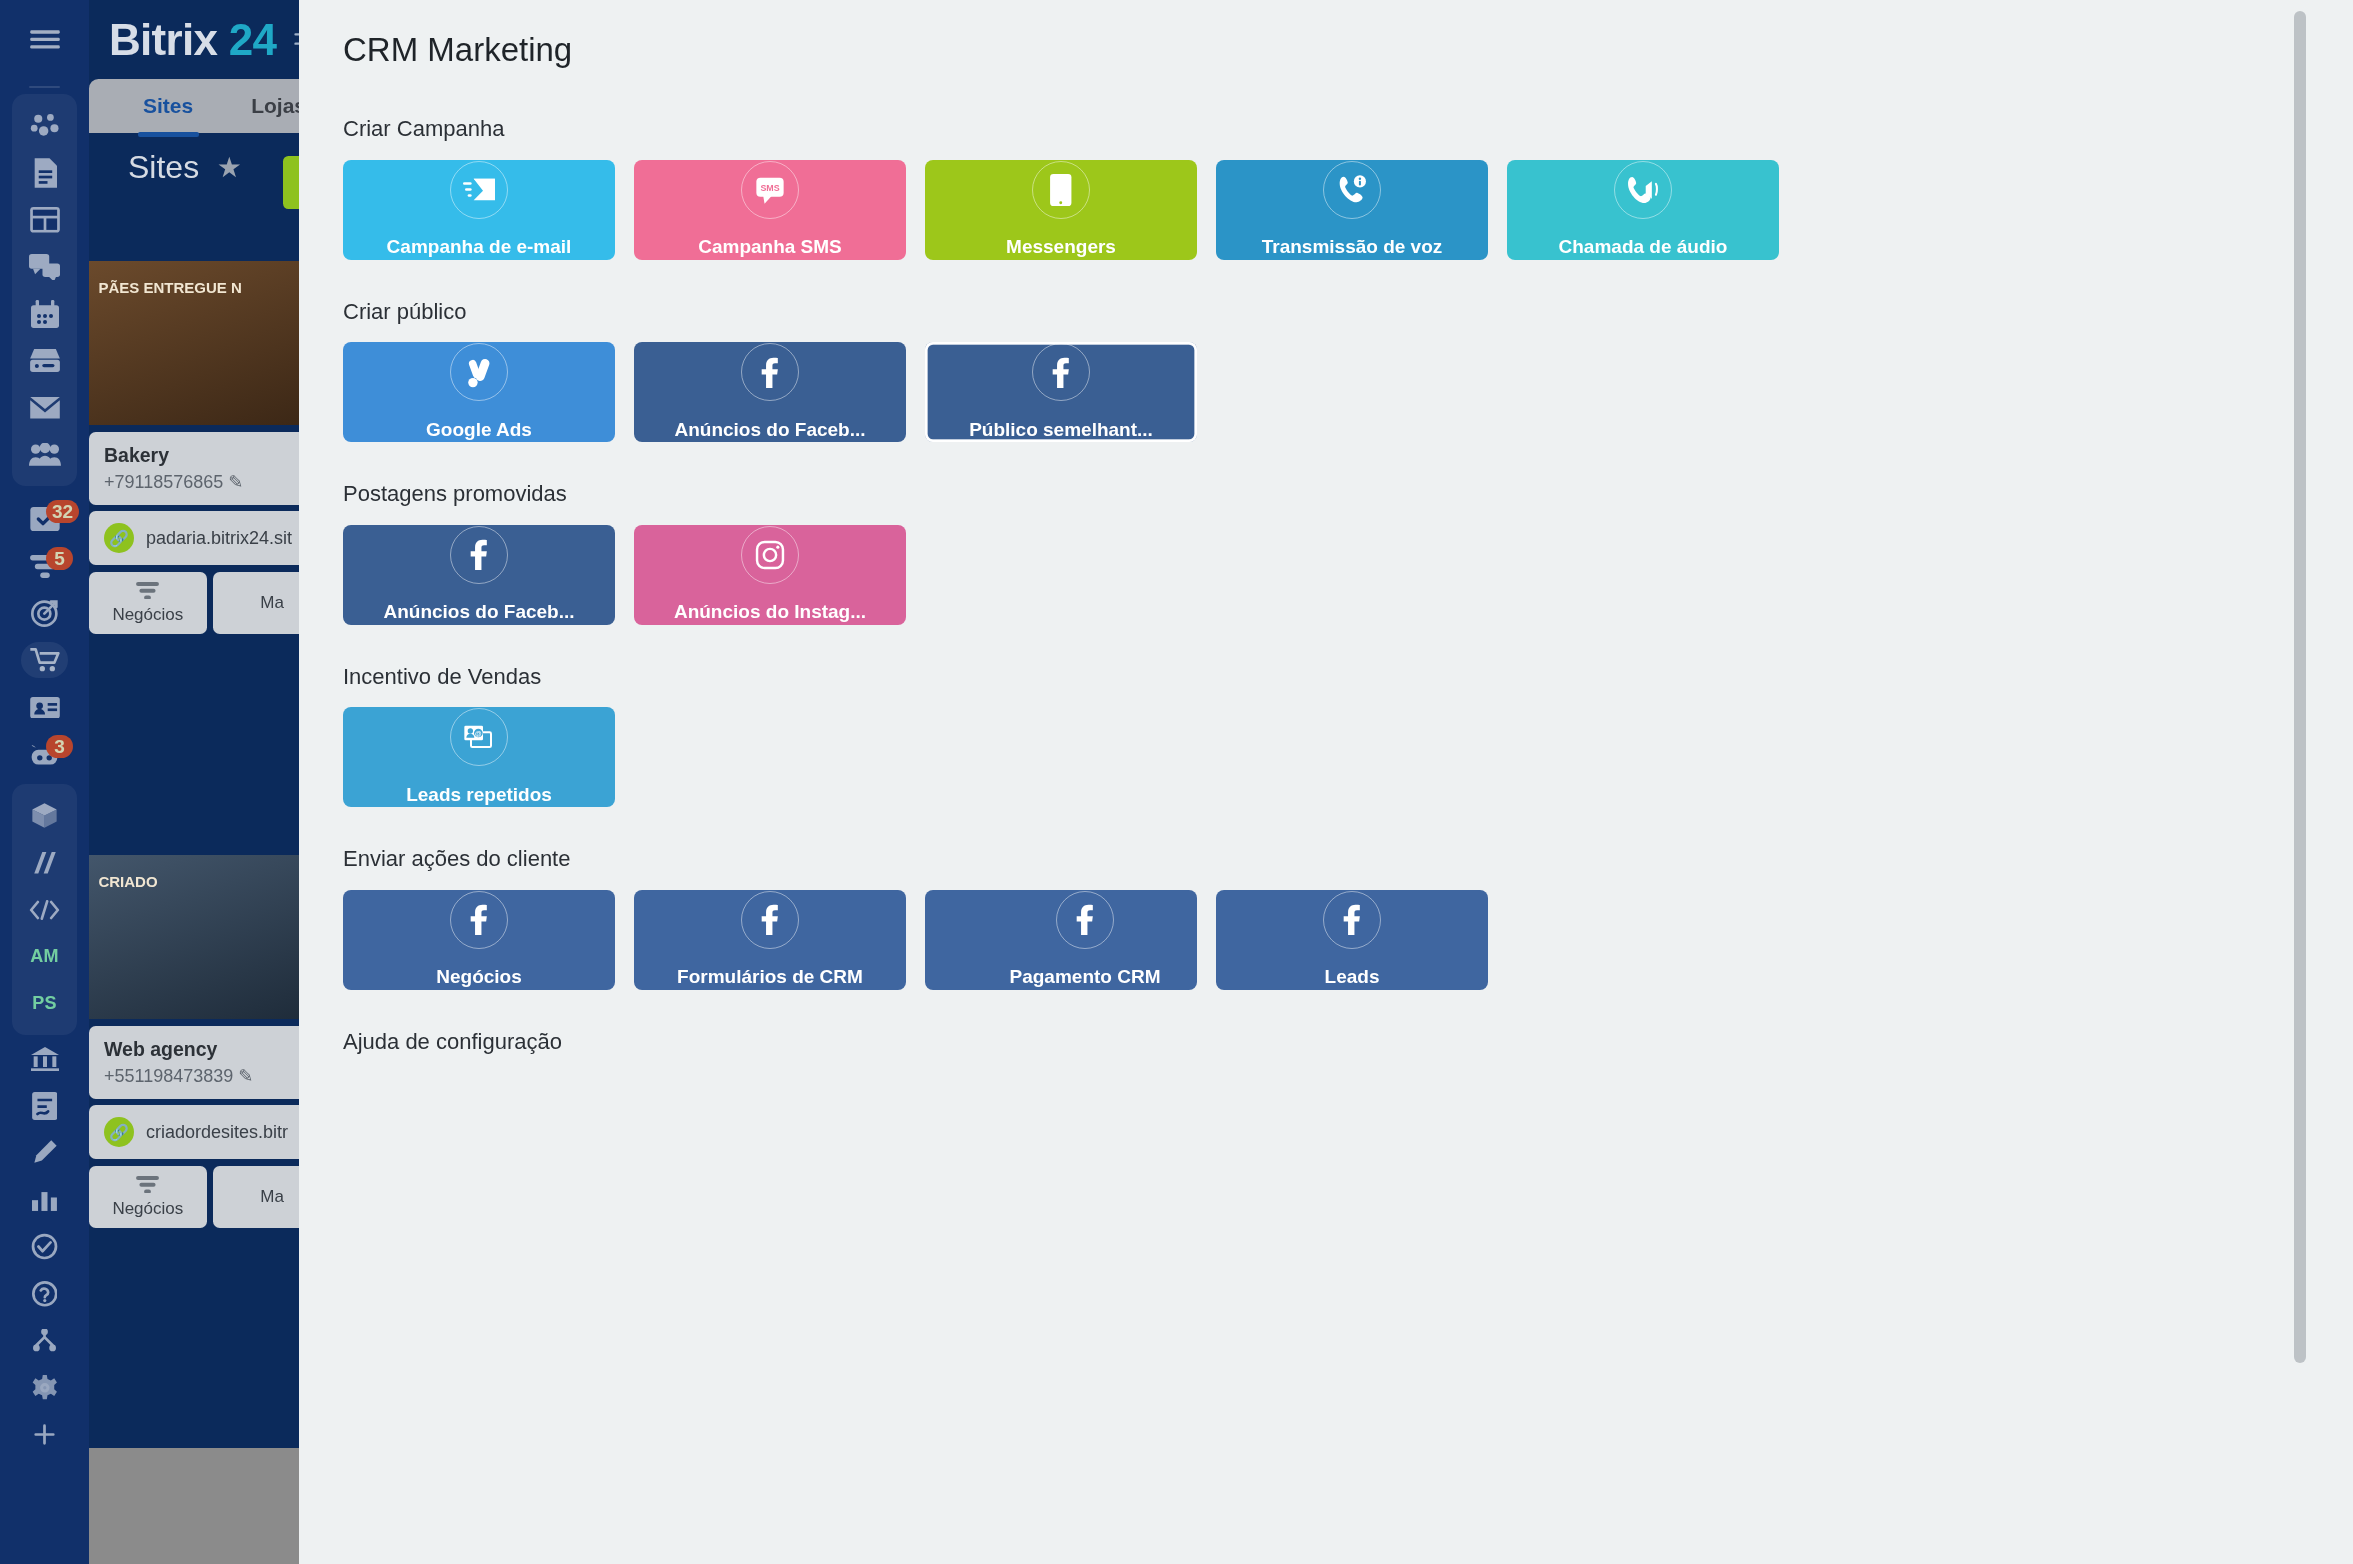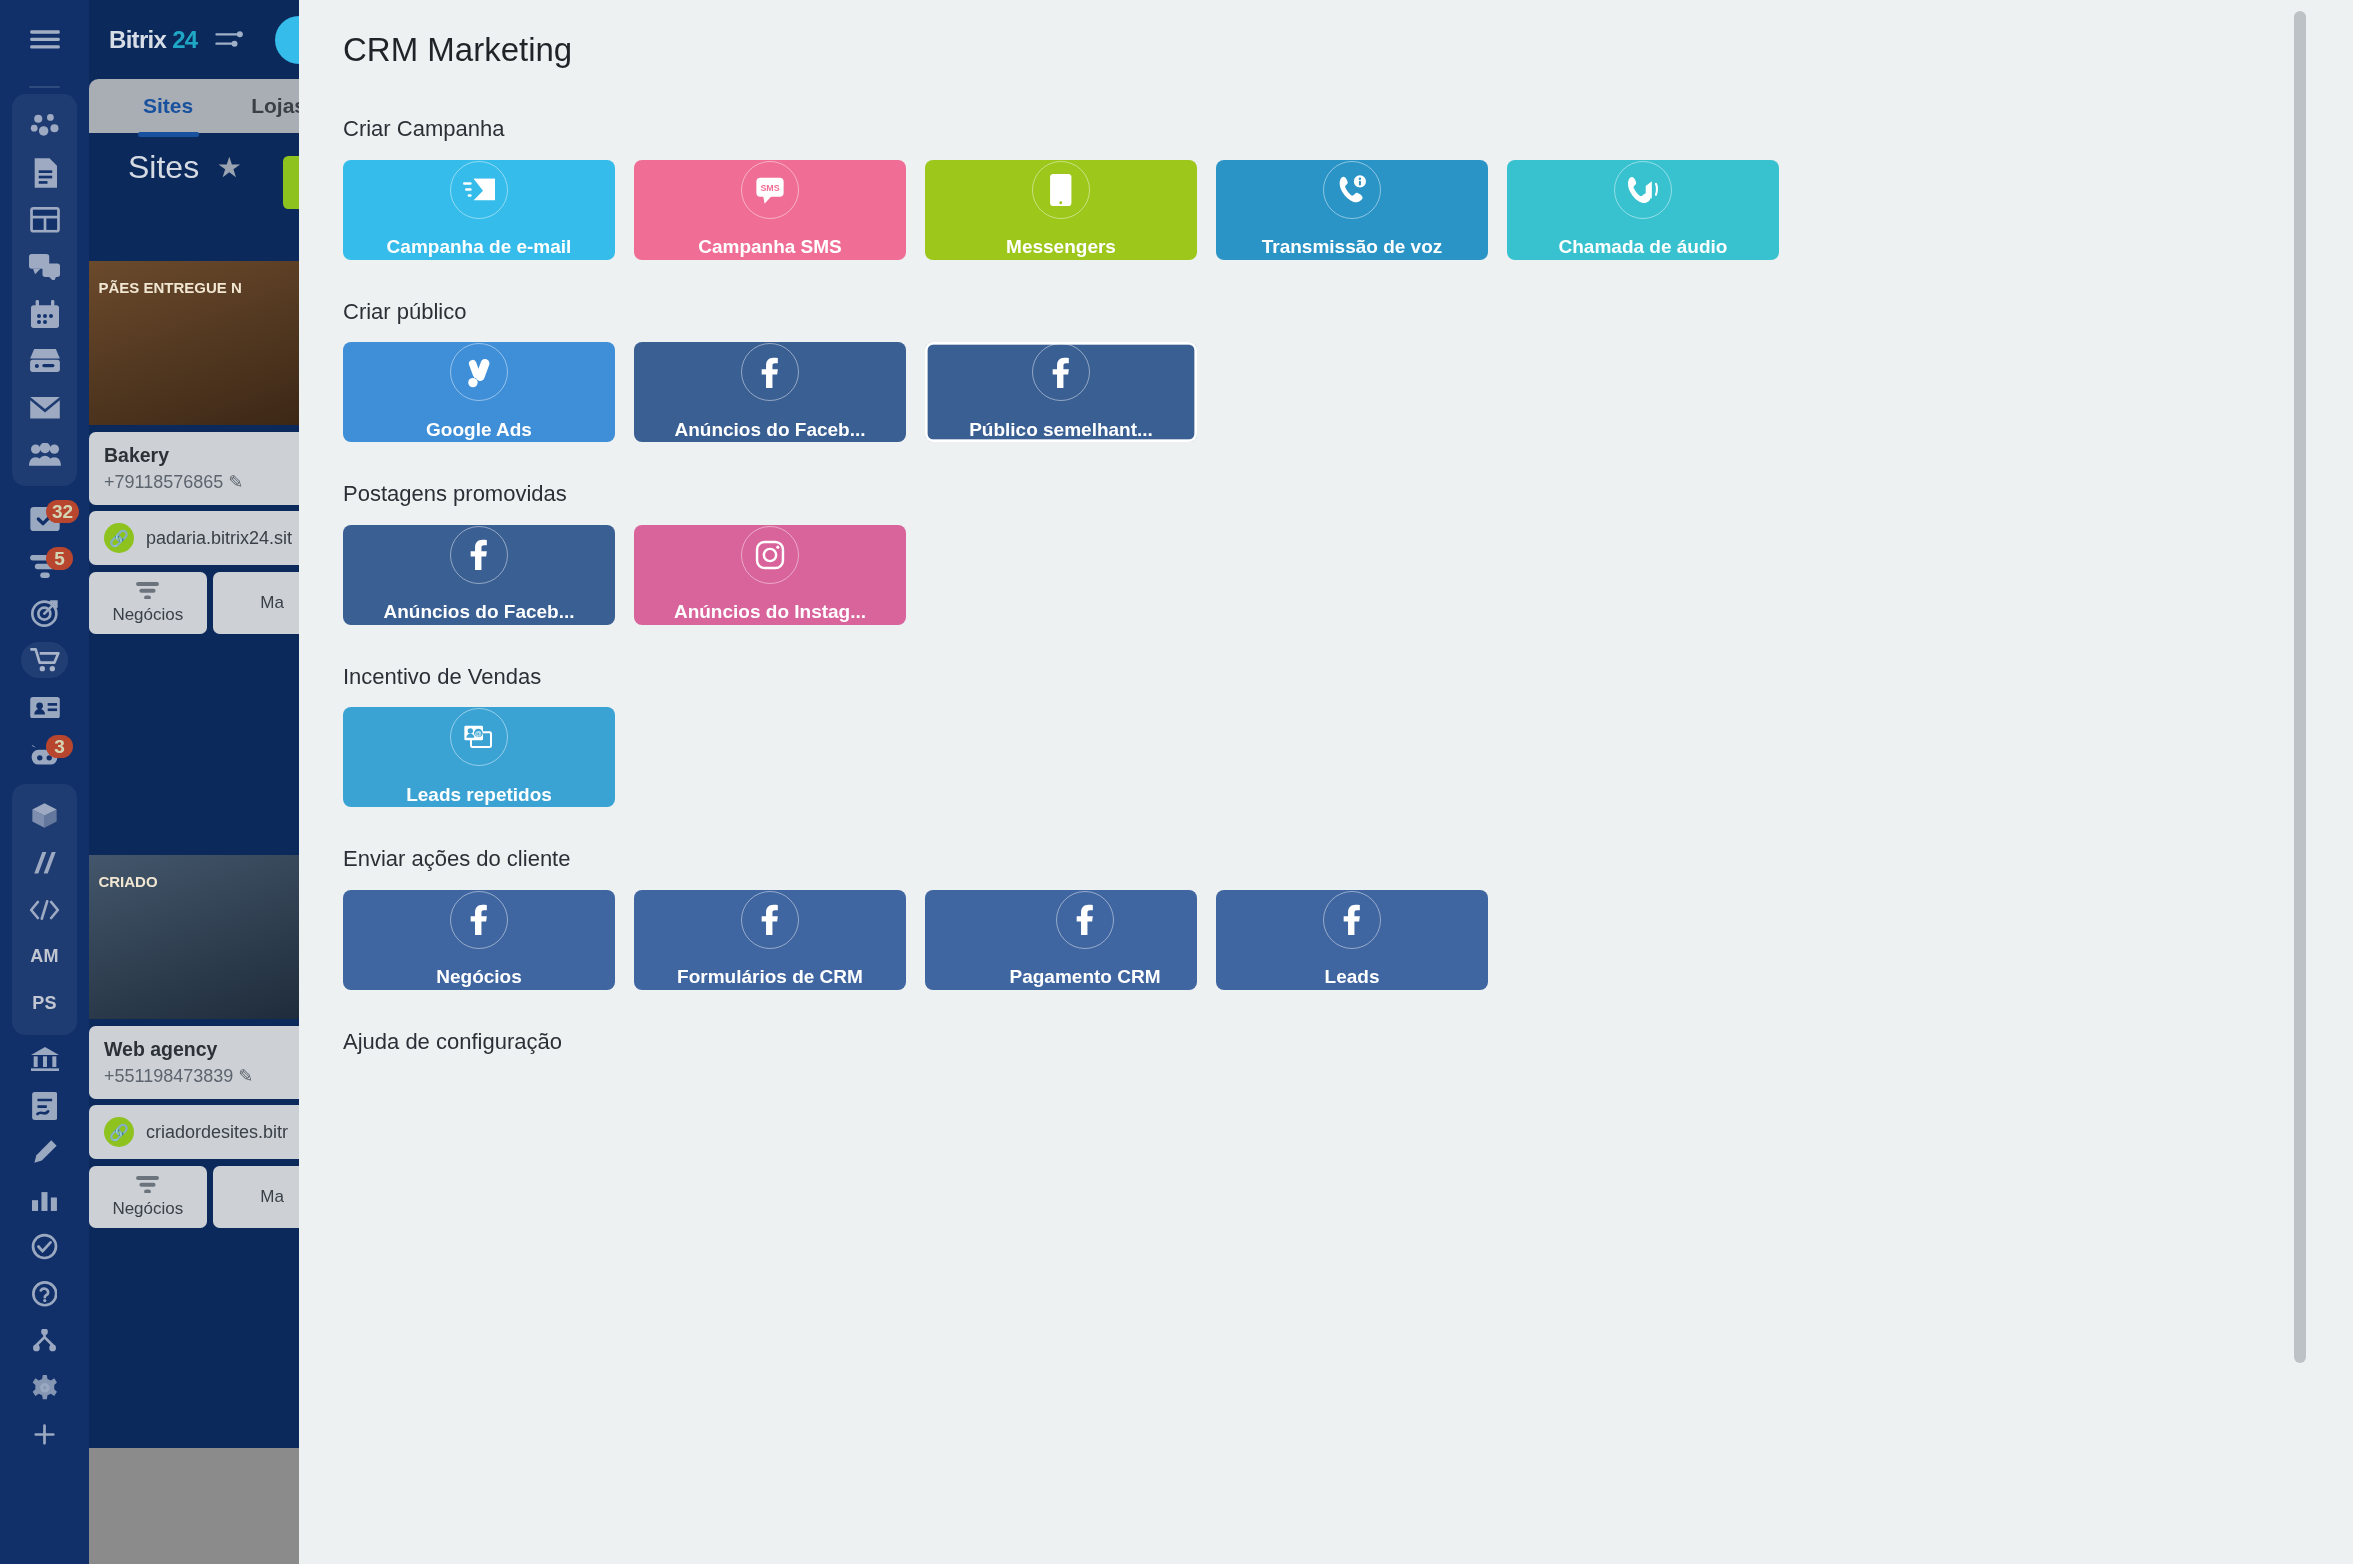--- a/index.html
+++ b/index.html
@@ -26,36 +26,36 @@
   .rail-item {
     width: 65px; height: 47px; position: relative;
     display: flex; align-items: center; justify-content: center;
     color: #b9c3d4; opacity: .82;
   }
   .rail-item.pill-bg::before {
     content:""; position:absolute; left:8.8px; top:5.4px; width:47px; height:36px;
     border-radius: 18px; background: rgba(255,255,255,0.085);
   }
   .rail-item svg { position: relative; z-index:2; }
-  .rail-text { font-size: 18px; font-weight: 600; letter-spacing: 0.3px; color:#e5e5e5; }
+  .rail-text { font-size: 18px; font-weight: 600; letter-spacing: 0.3px; color:#86efac; }
   .badge {
     position: absolute; z-index: 5;
     min-width: 27px; height: 23px; padding: 0 6px;
     border-radius: 11.4px; background: #dd4a20; color: #fef9c3;
     font-size: 19px; font-weight: 700; line-height: 23px; text-align: center;
     top: 4px; left: 34px;
   }
   .rail-sep { width: 31px; height: 2px; background: rgba(255,255,255,.13); margin: 6.7px 0; border-radius:1.3px; }
 
   #bx-header {
     position: absolute; left: 89px; top: 0; right: 0; height: 79px;
     display: flex; align-items: center; gap: 17.5px; padding-left: 20px;
     color: #cfd8e6;
   }
-  .bx-logo { font-size: 24px; font-weight: 700; color: #d7dde7; letter-spacing: -0.7px; }
+  .bx-logo { font-size: 44px; font-weight: 700; color: #d7dde7; letter-spacing: -0.7px; }
   .bx-logo .num { color: #1fa8c6; }
 
   #tabbar {
     position: absolute; left: 89px; top: 79px; width: 889px; height: 54px;
     background: #a9adb4; border-top-left-radius: 9.4px; display: flex; align-items: center;
     padding-left: 54px; gap: 58px;
   }
   .tab { font-size: 21px; font-weight: 600; color: #3b3f46; position: relative; height: 54px; line-height: 54px; }
   .tab.active { color: #18519e; }
   .tab.active::after { content:""; position:absolute; left:-5.4px; right:-5.4px; bottom:-4px; height:5.4px; background:#18519e; border-radius:2px; }

